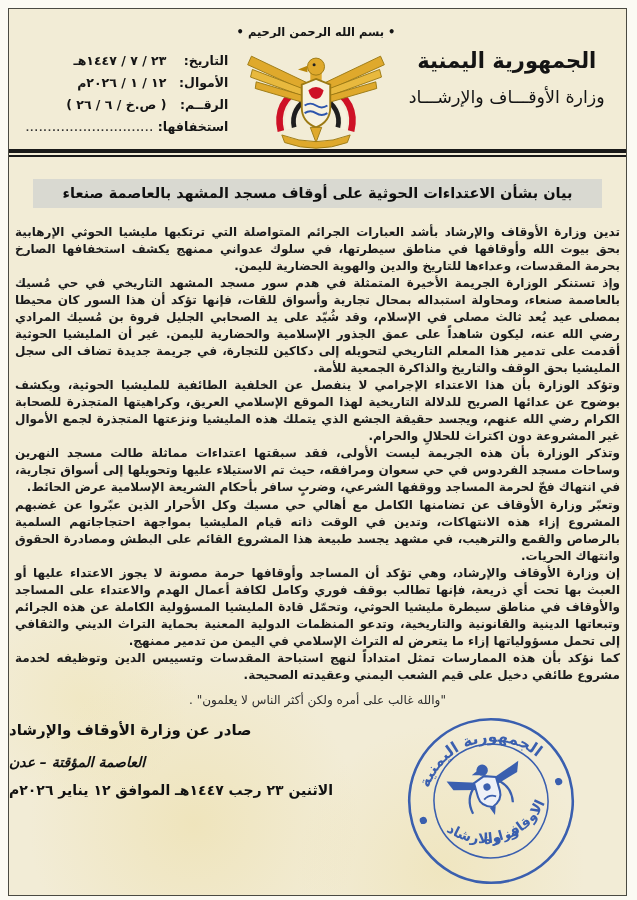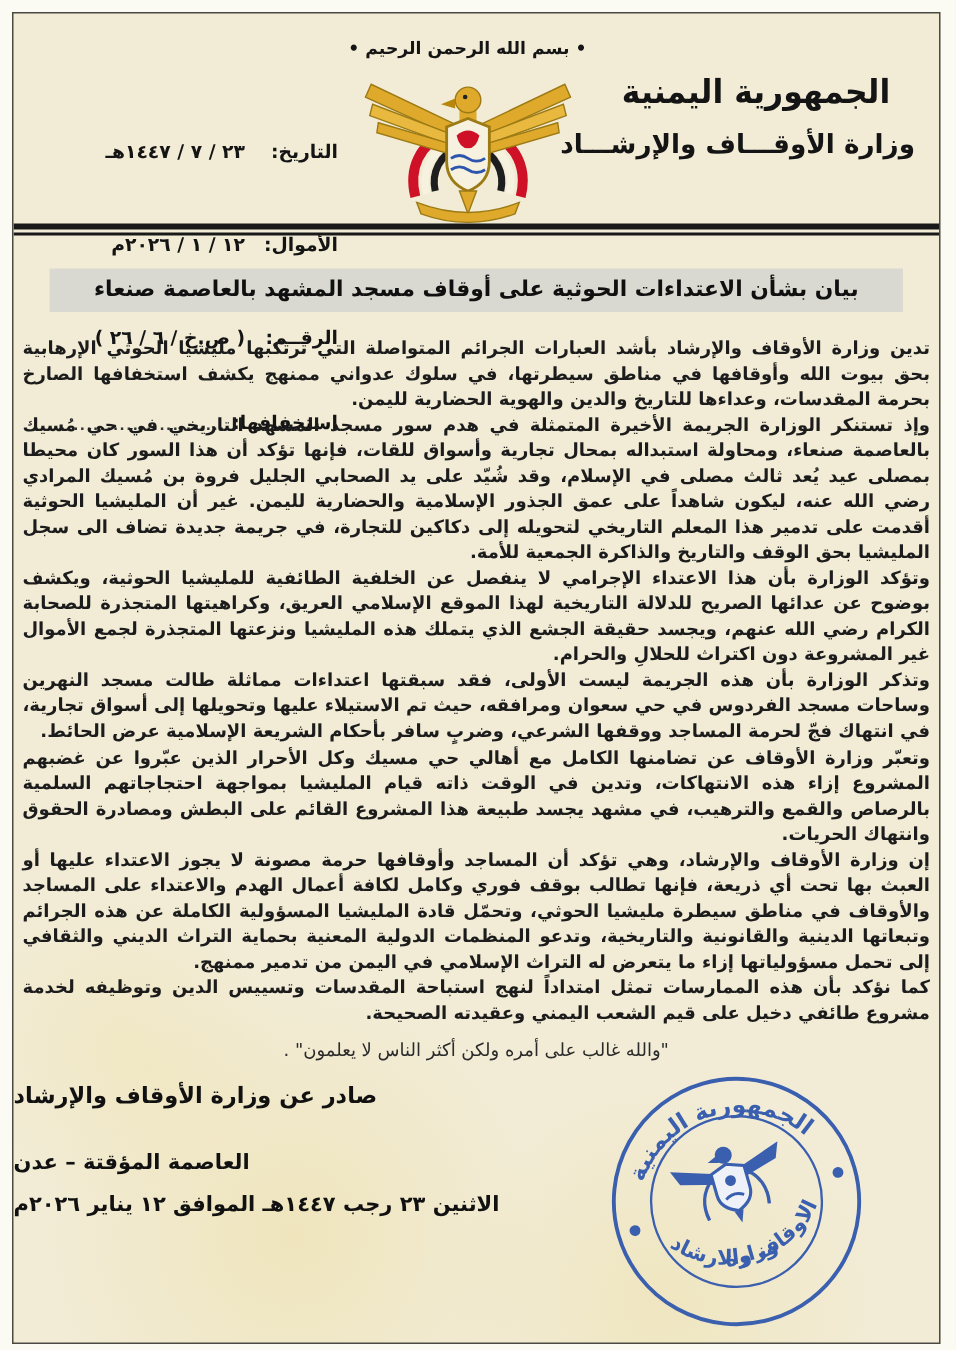--- a/index.html
+++ b/index.html
@@ -9,43 +9,43 @@
         border:1.5px solid #4a4a42;background:#f2ecd6;overflow:hidden;
         background-image:
           radial-gradient(circle at 30% 92%, rgba(233,214,140,.35), rgba(233,214,140,0) 18%),
           radial-gradient(circle at 70% 97%, rgba(233,214,140,.30), rgba(233,214,140,0) 15%),
           radial-gradient(circle at 12% 78%, rgba(236,220,150,.28), rgba(236,220,150,0) 12%);}
   
   .header{display:flex;flex-direction:row;align-items:flex-start;padding:14px 16px 0 10px;height:134px;box-sizing:border-box;}
   .ministry-block{width:212px;text-align:center;padding-top:26px;}
   .republic-name{font-size:21px;font-weight:bold;color:#141414;letter-spacing:-1px;
                  transform:scaleY(1.05);}
-  .ministry-name{font-size:17.5px;font-weight:bold;color:#141414;margin-top:14px;white-space:nowrap;}
+  .ministry-name{font-size:17.5px;font-weight:normal;color:#141414;margin-top:14px;white-space:nowrap;}
   .emblem-block{width:180px;text-align:center;padding-top:2px;}
   .bismillah{font-size:11.5px;font-weight:bold;color:#151515;margin-bottom:2px;}
   .fields-block{width:215px;padding-top:30px;font-size:12.5px;font-weight:bold;color:#141414;}
   .field-row{display:flex;align-items:baseline;margin-bottom:7px;white-space:nowrap;}
   .field-label{min-width:58px;}
-  .field-value{padding-right:4px;margin-top:40px;}
+  .field-value{padding-right:4px;}
   .dots{font-size:9px;letter-spacing:1px;color:#333;overflow:hidden;display:inline-block;max-width:130px;vertical-align:middle;}
   
   .double-rule{height:2px;border-top:4px solid #191919;border-bottom:2px solid #191919;margin:6px 0 0 0;}
   
   .title-bar{margin:22px 24px 16px 24px;background:#d9d9d1;text-align:center;
              padding:6px 4px 7px 4px;font-size:14.5px;font-weight:bold;color:#101010;}
   
   .body-text{margin:12px 6px 0 6px;color:#1c1c1c;font-size:12px;font-weight:bold;
              line-height:1.42;text-align:justify;}
   .body-text p{margin:0;}
   
   .verse{text-align:center;margin-top:9px;font-size:12px;font-weight:500;color:#2a2a2a;}
   
   .footer{text-align:left;margin-top:14px;color:#111;}
   .footer-issued{font-size:15px;font-weight:bold;}
-  .footer-city{font-size:14px;font-weight:bold;margin-top:28px;}
+  .footer-city{font-size:14px;font-weight:bold;margin-top:15px;font-style:italic;}
   .footer-date{font-size:14px;font-weight:bold;margin-top:12px;}
   
   .stamp{position:absolute;left:394px;top:704px;width:176px;height:176px;
          transform:rotate(-16deg);opacity:.93;pointer-events:none;}
 </style>
 </head>
 <body>
 
 <div class="scan">
   <div class="page">

